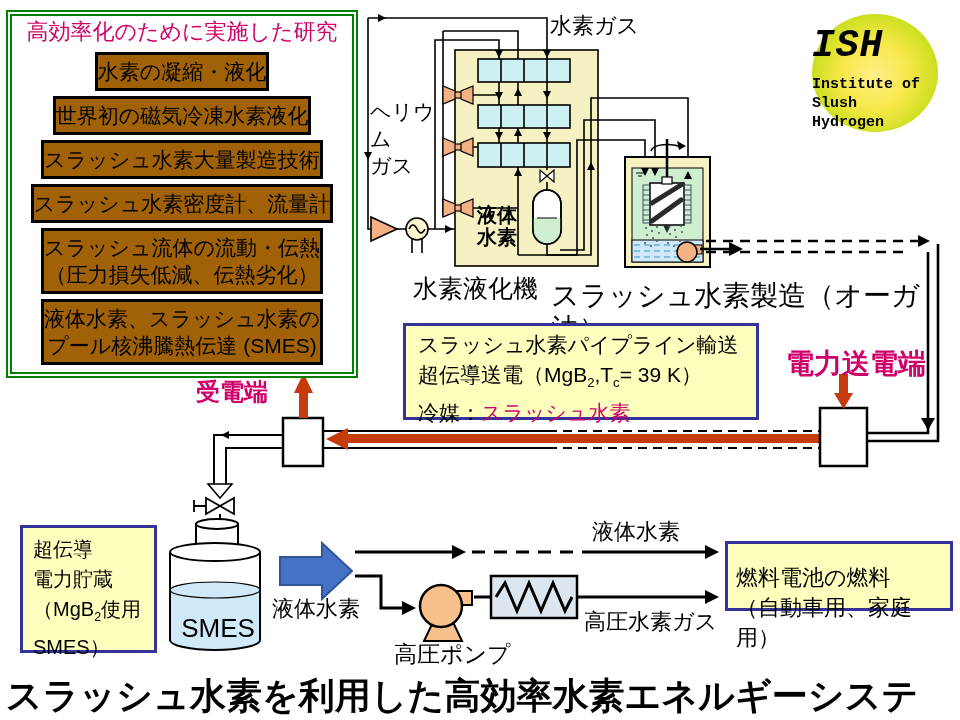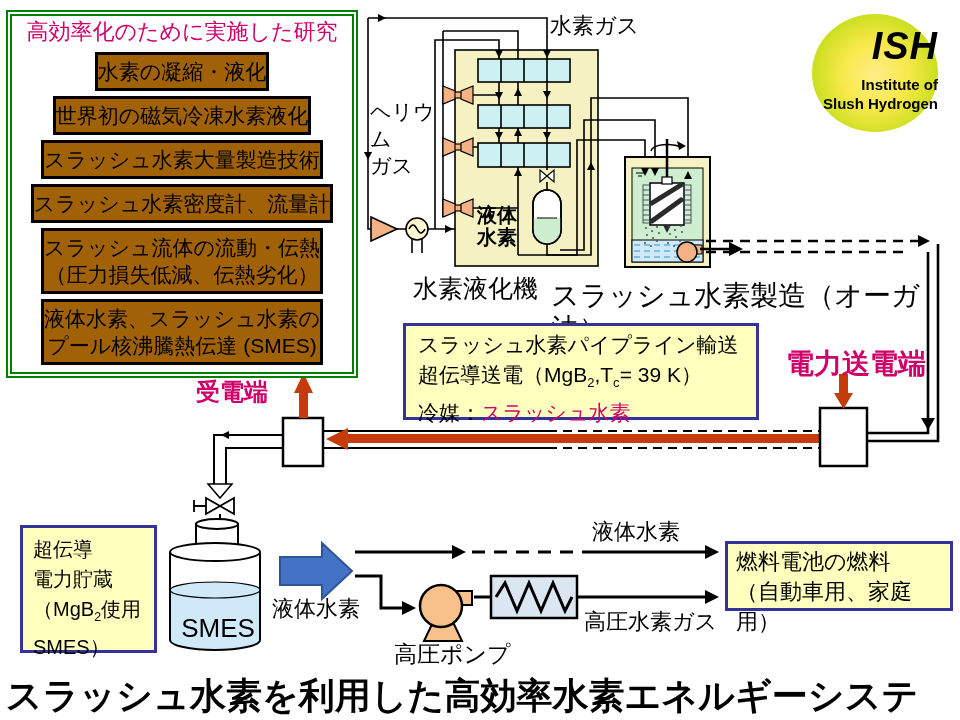--- a/index.html
+++ b/index.html
@@ -14,21 +14,21 @@
   .research{position:absolute;left:6px;top:10px;width:352px;height:368px;z-index:2;
             border:2px solid #008000;padding:2px;box-sizing:border-box;background:#fff;}
   .research-inner{border:2px solid #008000;height:100%;box-sizing:border-box;
                   display:flex;flex-direction:column;padding:1px 6px 4px;align-items:center;}
   .research-title{text-align:center;font-size:22px;color:#D0006A;line-height:30px;flex:none;}
   .ritem{border:3px solid #000;text-align:center;font-size:21px;line-height:27px;
          white-space:pre-line;margin-top:5px;padding:3px 0;flex:none;background:#a16207;}
   
   .logo{position:absolute;left:812px;top:14px;width:126px;height:118px;border-radius:50%;z-index:2;
         background:radial-gradient(circle at 50% 52%, #FFEE88 0%, #F8E84A 38%, #CCDF20 70%, #A6D400 100%);
-        text-align:right;}
+        text-align:left;font-family:Liberation Mono, monospace;}
   .logo-ish{font-style:italic;font-weight:bold;font-size:38px;line-height:40px;padding-top:12px;letter-spacing:1px;}
   .logo-sub{font-weight:bold;font-size:15px;line-height:19px;}
   .logo-sub.first{margin-top:9px;}
   .note .nline{line-height:30px;}
   sub{font-size:0.62em;}
   .title-main{position:absolute;left:0;top:672px;width:924px;text-align:center;
               font-size:36px;font-weight:600;z-index:2;}
 </style>
 </head>
 <body>
@@ -293,20 +293,20 @@
   <div class="nline">SMES）</div>
 </div>
 
 <div class="lbl" style="left:180px;top:613px;width:76px;text-align:center;font-size:26px;">SMES</div>
 
 <div class="lbl" style="left:272px;top:596px;font-size:22px;">液体水素</div>
 <div class="lbl" style="left:592px;top:519px;font-size:22px;">液体水素</div>
 <div class="lbl" style="left:394px;top:641px;font-size:23px;">高圧ポンプ</div>
 <div class="lbl" style="left:584px;top:609px;font-size:22px;">高圧水素ガス</div>
 
-<div class="note" style="left:725px;top:541px;width:228px;height:70px;padding:3px 0 0 8px;font-size:22px;">
+<div class="note" style="left:725px;top:541px;width:228px;height:70px;padding:19px 0 0 8px;font-size:22px;">
   <div class="nline">燃料電池の燃料</div>
   <div class="nline">（自動車用、家庭用）</div>
 </div>
 
 <div class="title-main">スラッシュ水素を利用した高効率水素エネルギーシステム</div>
 
 </div>
 
 </body></html>

